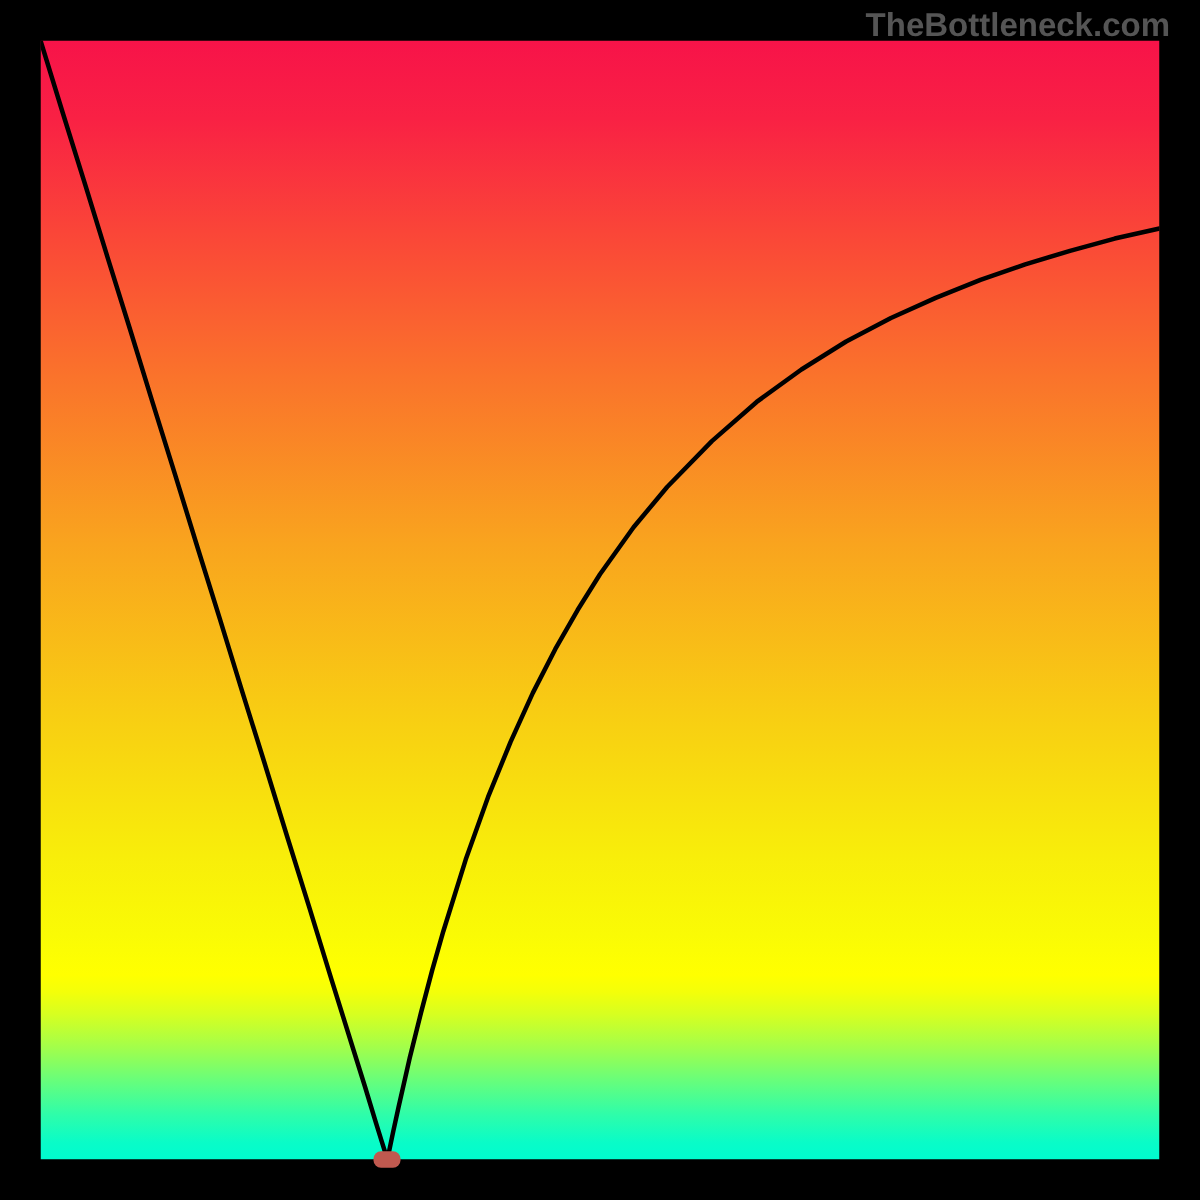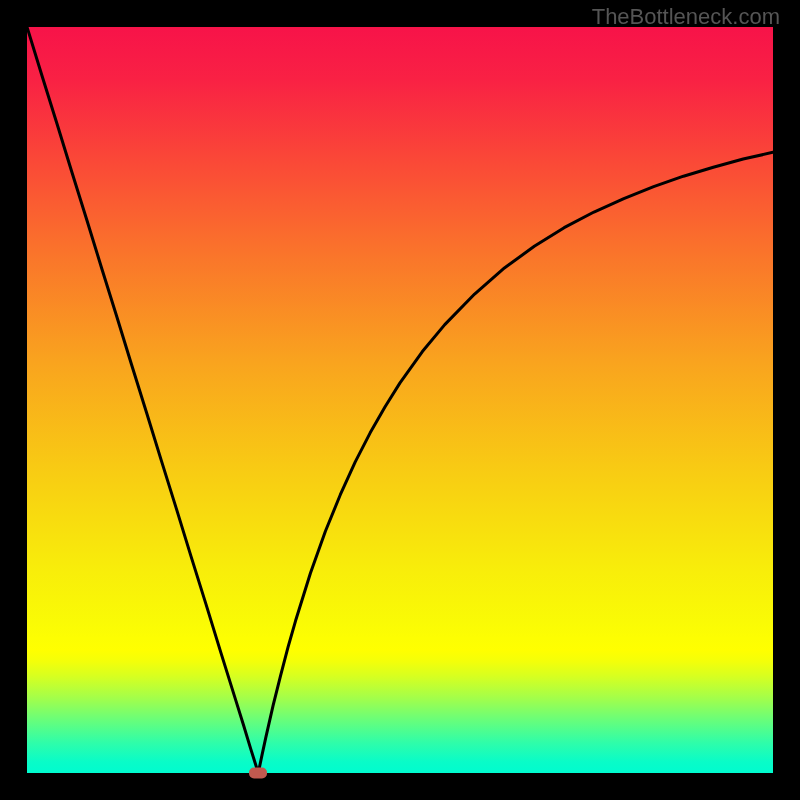--- a/index.html
+++ b/index.html
@@ -10,21 +10,21 @@
     background: #000;
     position: relative;
     font-family: Arial, sans-serif;
   }
   .watermark {
     position: absolute;
     top: 4px;
     right: 20px;
     color: #555;
     font-size: 22px;
-    font-weight: 400;
+    font-weight: 700;
     z-index: 10;
   }
   .plot-area {
     position: absolute;
     left: 27px;
     top: 27px;
     width: 746px;
     height: 746px;
   }
   .gradient-bg {

